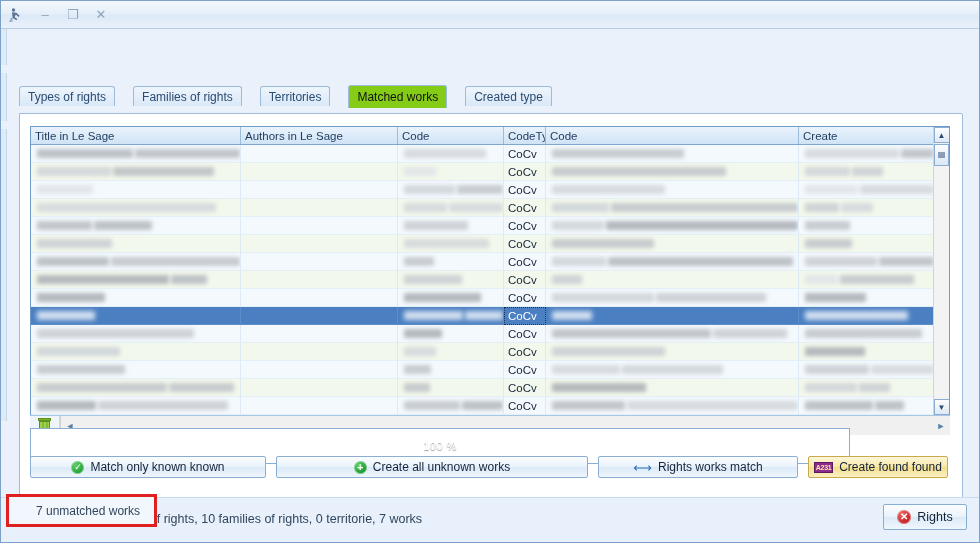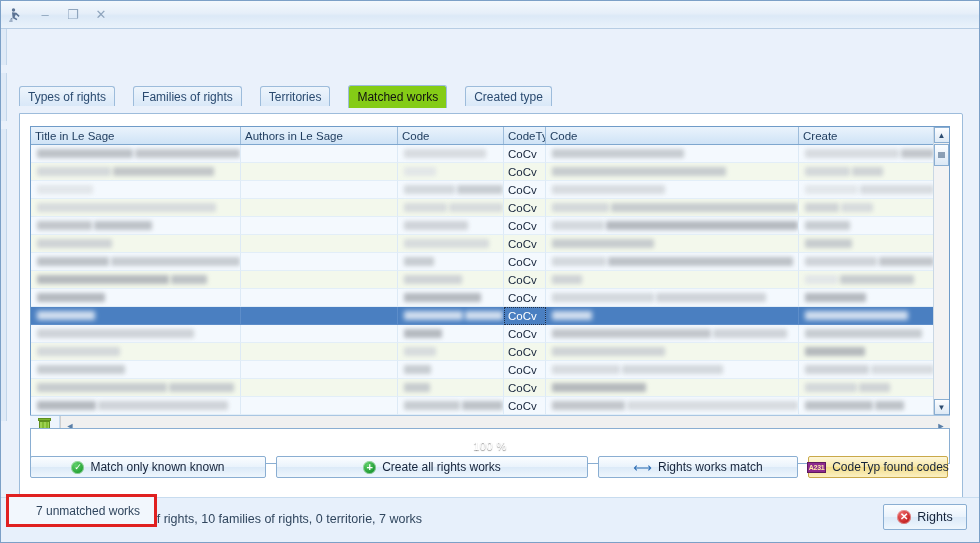--- a/index.html
+++ b/index.html
@@ -249,21 +249,21 @@
     border: 1px solid #8aaed2;
     display: flex; align-items: center; justify-content: center;
     cursor: default;
   }
   #vs-track { flex: 1 1 auto; width: 16px; background: #f3f3f3; }
 
   
   #progress-wrap {
     position: absolute;
     left: 10px; top: 314px;
-    width: 920px; height: 18px;
+    width: 820px; height: 18px;
     border: 1px solid #8aaed2;
     background: #ffffff;
     padding: 17px;
   }
   #progress-fill {
     height: 100%;
     background: linear-gradient(to bottom,
         #1f9e00 0%, #3fc300 18%, #7ee241 42%,
         #2ab500 52%, #6ad62e 72%, #b6ef8c 100%);
     display: flex; align-items: center; justify-content: center;
@@ -801,29 +801,29 @@
         </div>
       </div>
 
       <div id="actions">
         <div class="abtn" id="btn-match">
           <span class="ico ico-check">✓</span>
           <span>Match only known known</span>
         </div>
         <div class="abtn" id="btn-create">
           <span class="ico ico-plus">+</span>
-          <span>Create all rights works</span>
+          <span>Create all unknown works</span>
         </div>
         <div class="abtn" id="btn-start">
           <span class="ico ico-arrows">⟷</span>
           <span>Rights works match</span>
         </div>
         <div class="abtn gold" id="btn-codes">
           <span class="ico ico-code">A231</span>
-          <span>CodeTyp found codes</span>
+          <span>Create found found</span>
         </div>
       </div>
 
     </div>
 
     <div id="annot-box">
       <span id="annot-text">7 unmatched works</span>
     </div>
 
   </div>

